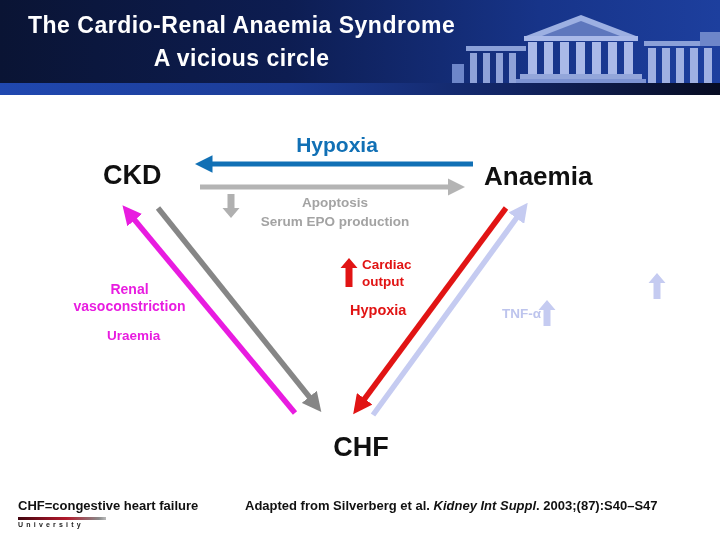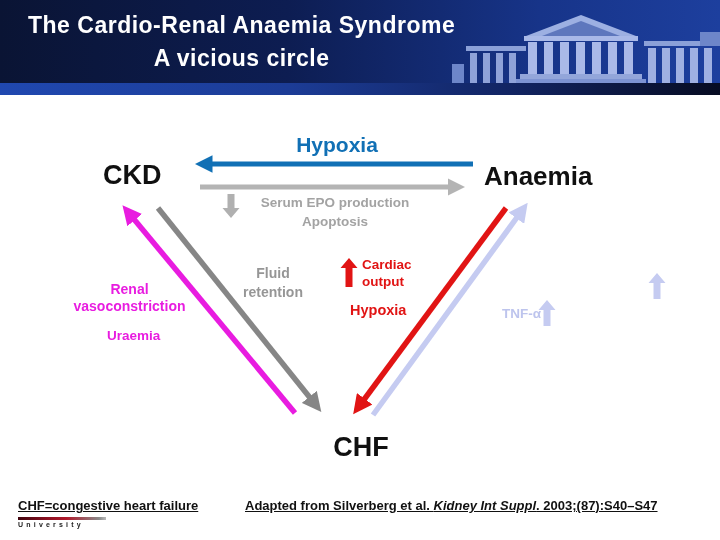--- a/index.html
+++ b/index.html
@@ -20,21 +20,21 @@
   .center{text-align:center;}
   .node{color:#101010;font-size:26px;}
   .blue{color:#1170b5;}
   .grayA{color:#a3a3a3;}
   .grayB{color:#969696;}
   .mag{color:#e81ce0;}
   .red{color:#e11414;}
   .lav{color:#bdc4ed;}
   .arrow-layer{position:absolute;left:0;top:0;width:720px;height:540px;}
   
-  .foot{position:absolute;top:498px;font-size:13px;font-weight:bold;color:#111;white-space:nowrap;text-decoration:underline;}
+  .foot{position:absolute;top:498px;font-size:13px;font-weight:bold;color:#111;white-space:nowrap;}
   .logo-line{position:absolute;left:18px;top:517px;width:88px;height:3px;
     background:linear-gradient(90deg,#41060f 0%,#8e1122 35%,#b01a2c 55%,#8a8a8a 92%,#bbb 100%);}
   .logo-text{position:absolute;left:18px;top:521px;font-size:7px;font-weight:bold;
     letter-spacing:3.2px;color:#222;}
 </style>
 </head>
 <body>
 
 <div class="slide">
 
@@ -103,34 +103,30 @@
     <path fill="#e11414" d="M349,258 L357.5,268 L352.5,268 L352.5,287 L345.5,287 L345.5,268 L340.5,268 Z"></path>
     <path fill="#c5cbf1" d="M657,273 L665.5,283 L660.5,283 L660.5,299 L653.5,299 L653.5,283 L648.5,283 Z"></path>
     <path fill="#c5cbf1" d="M547,300 L555.5,310 L550.5,310 L550.5,326 L543.5,326 L543.5,310 L538.5,310 Z"></path>
   </svg>
 
   <div class="lbl blue center" style="left:262px;top:133px;width:150px;font-size:21px;">Hypoxia</div>
   <div class="lbl node" style="left:103px;top:160px;font-size:27px;">CKD</div>
   <div class="lbl node" style="left:484px;top:161px;">Anaemia</div>
 
   <div class="lbl grayA center" style="left:249px;top:193px;width:172px;font-size:13.5px;line-height:19px;">
+    <div>Apoptosis</div>
     <div>Serum EPO production</div>
-    <div>Apoptosis</div>
   </div>
 
   <div class="lbl mag center" style="left:59px;top:281px;width:141px;font-size:14px;line-height:17px;">
     <div>Renal</div>
     <div>vasoconstriction</div>
   </div>
   <div class="lbl mag" style="left:107px;top:328px;font-size:13.5px;">Uraemia</div>
 
-  <div class="lbl grayB center" style="left:238px;top:264px;width:70px;font-size:14px;line-height:19px;">
-    <div>Fluid</div>
-    <div>retention</div>
-  </div>
 
   <div class="lbl red" style="left:362px;top:256px;font-size:13.5px;line-height:17px;">
     <div>Cardiac</div>
     <div>output</div>
   </div>
   <div class="lbl red" style="left:350px;top:302px;font-size:14.5px;">Hypoxia</div>
 
   <div class="lbl lav" style="left:487px;top:306px;font-size:13.5px;margin-left:15px;">TNF-α</div>
 
   <div class="lbl node center" style="left:311px;top:420px;width:100px;font-size:27px;margin-top:12px;">CHF</div>

